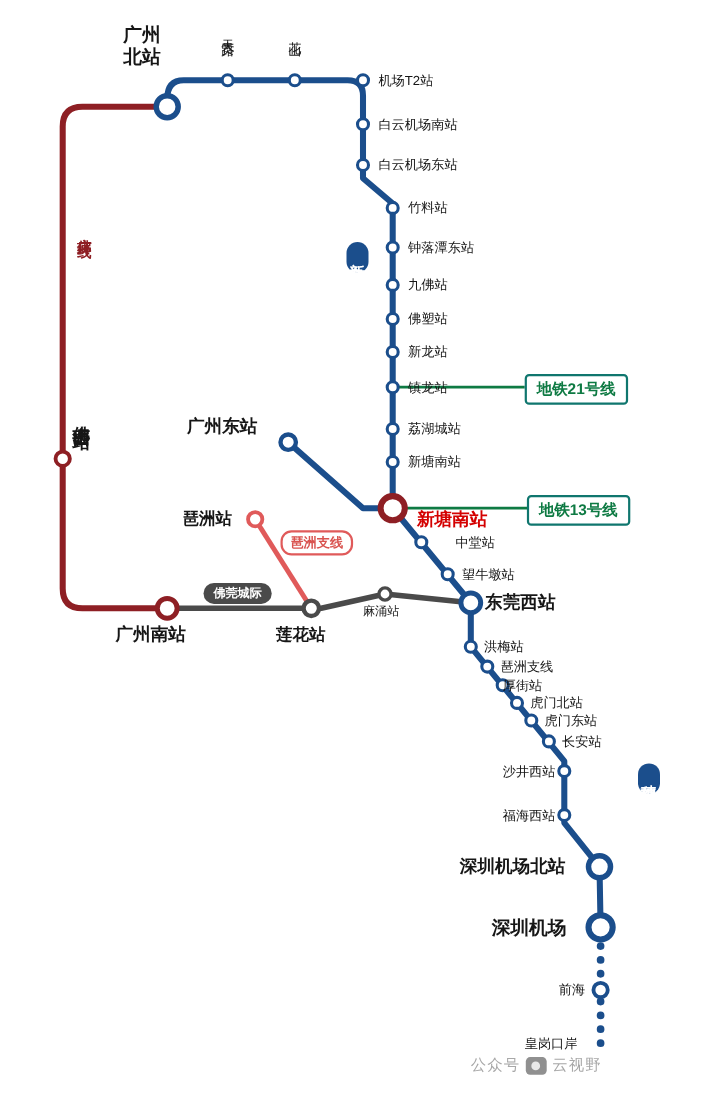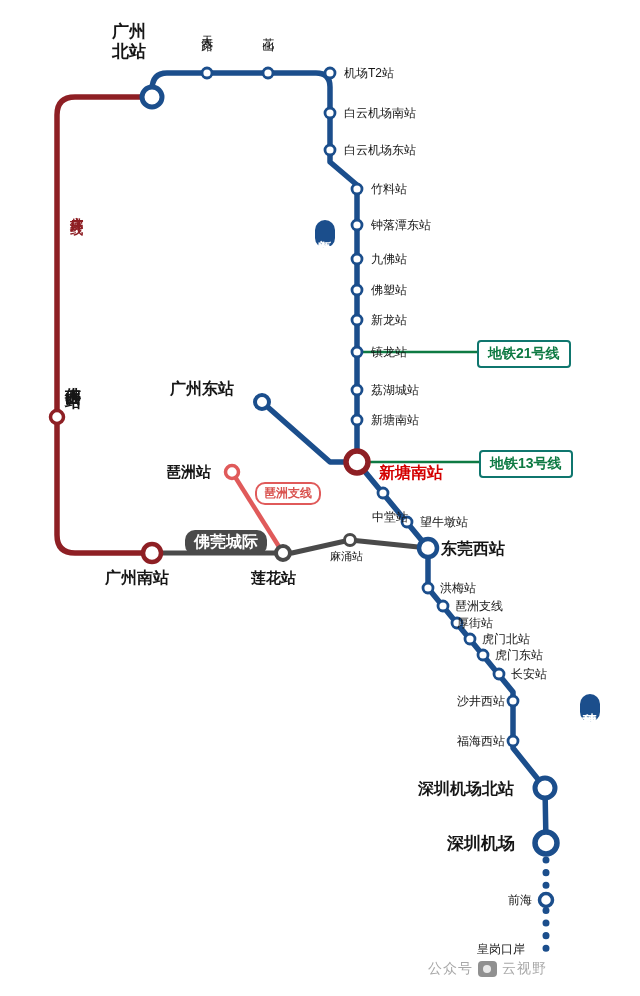--- a/index.html
+++ b/index.html
@@ -21,21 +21,21 @@
     position:absolute; writing-mode:vertical-rl; text-orientation:upright;
     background:#1b4e8c; color:#fff; font-weight:bold; font-size:14px;
     padding:8px 3px; border-radius:11px; letter-spacing:2px; line-height:1;
   }
   .metro-box {
     position:absolute; border:2px solid #0f766e; color:#0e7a43; background:#fff;
     font-weight:bold; font-size:14px; padding:3px 9px; border-radius:4px; white-space:nowrap;
   }
   .foguan-box {
     position:absolute; background:#4a4a4a; color:#fff; font-weight:bold;
-    font-size:16px; padding:2px 9px; border-radius:10px; white-space:nowrap;
+    font-size:11px; padding:2px 9px; border-radius:10px; white-space:nowrap;
   }
   .pazhou-box {
     position:absolute; background:#fff; border:2px solid #e05a5a; color:#d9534f;
     font-weight:bold; font-size:12px; padding:1px 7px; border-radius:10px; white-space:nowrap;
   }
   .watermark {
     position:absolute; left:428px; top:960px; display:flex; align-items:center; gap:5px;
     color:#a8a8a8; font-size:14px; letter-spacing:1px;
   }
   .wm-icon { display:inline-block; width:19px; height:16px; background:#909090; border-radius:4px; position:relative; }
@@ -121,21 +121,21 @@
 
   <div class="lbl b f16 red-text" style="left:379px; top:464px;">新塘南站</div>
   <div class="lbl b f16" style="left:170px; top:380px;">广州东站</div>
   <div class="lbl b f15" style="left:166px; top:463px;">琶洲站</div>
   <div class="lbl b f16 v" style="left:63px; top:374px;">佛山西站</div>
   <div class="lbl b f16" style="left:105px; top:569px;">广州南站</div>
   <div class="lbl b f15" style="left:251px; top:569px;">莲花站</div>
   <div class="lbl f11" style="left:330px; top:550px;">麻涌站</div>
   <div class="lbl b f16" style="left:441px; top:540px;">东莞西站</div>
 
-  <div class="lbl" style="left:372px; top:486px;margin-top:24px;">中堂站</div>
+  <div class="lbl" style="left:414px; top:486px;">中堂站</div>
   <div class="lbl" style="left:420px; top:515px;">望牛墩站</div>
   <div class="lbl" style="left:440px; top:581px;">洪梅站</div>
   <div class="lbl" style="left:455px; top:599px;">琶洲支线</div>
   <div class="lbl" style="left:457px; top:616px;">厚街站</div>
   <div class="lbl" style="left:482px; top:632px;">虎门北站</div>
   <div class="lbl" style="left:495px; top:648px;">虎门东站</div>
   <div class="lbl" style="left:511px; top:667px;">长安站</div>
   <div class="lbl ralign" style="left:455px; top:694px; width:50px;">沙井西站</div>
   <div class="lbl ralign" style="left:455px; top:734px; width:50px;">福海西站</div>
 

